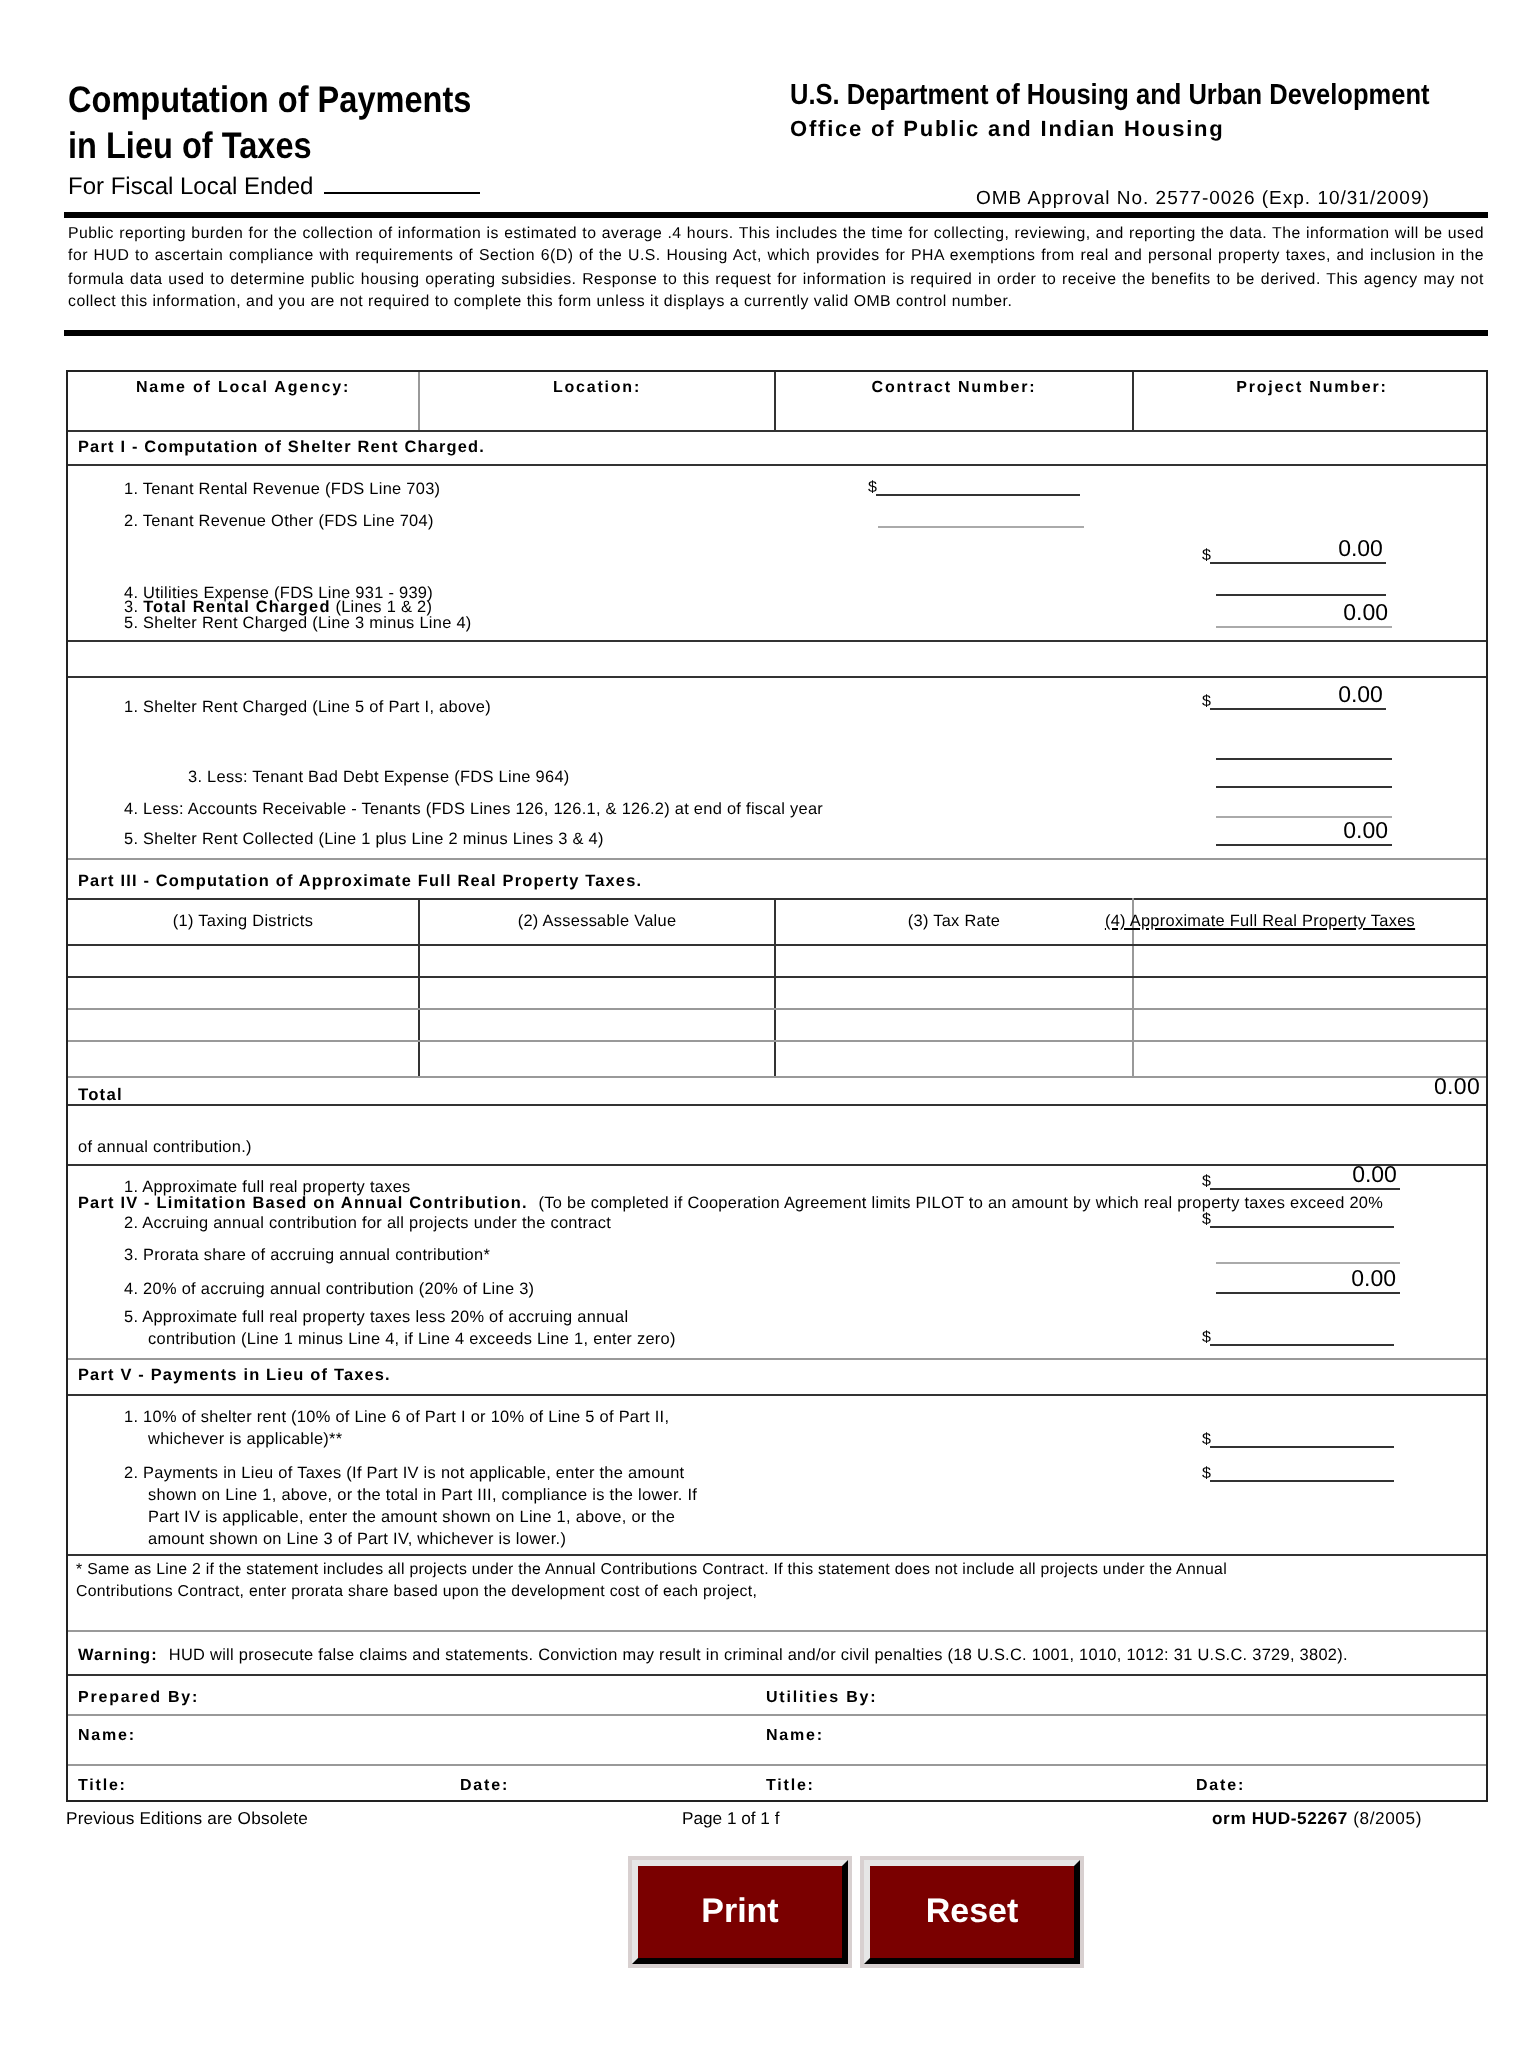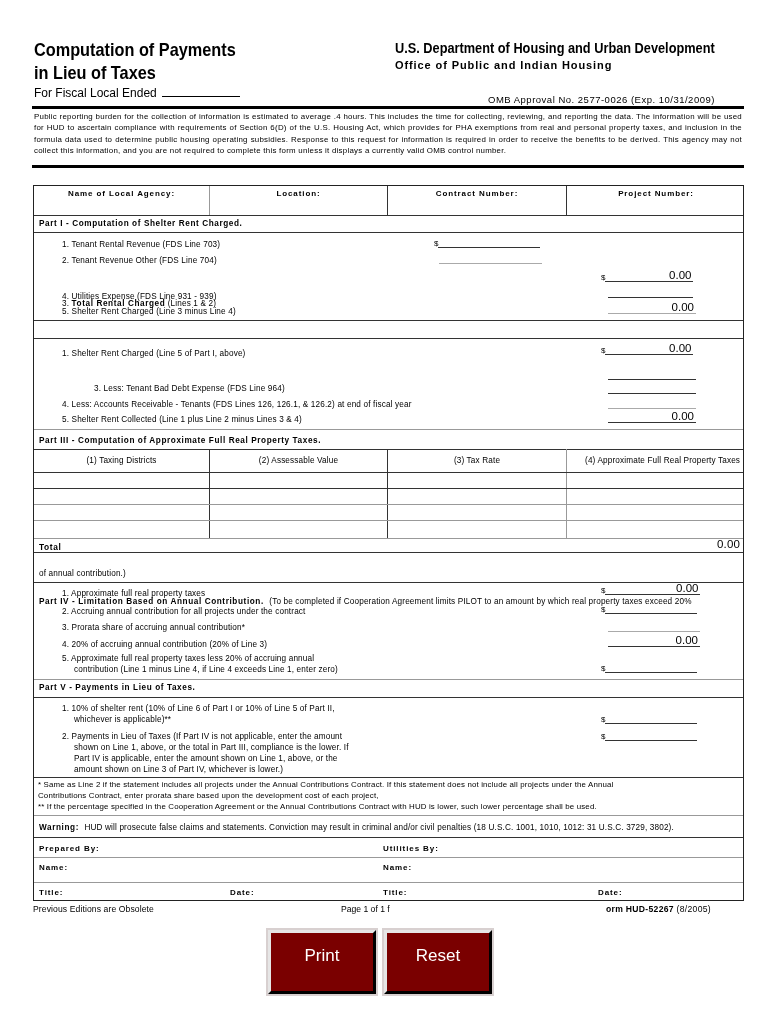--- a/index.html
+++ b/index.html
@@ -25,21 +25,21 @@
 
   .t { position: absolute; font-size: 8.2px; white-space: nowrap; letter-spacing: 0.15px; }
   .b { font-weight: bold; letter-spacing: 0.6px; }
   .hdr { position: absolute; font-size: 8px; font-weight: bold; letter-spacing: 0.9px; white-space: nowrap; }
 
   .money { position: absolute; height: 12px; font-size: 8px; white-space: nowrap; }
   .money .line { display: inline-block; border-bottom: 1px solid #333; height: 10px; vertical-align: bottom; position: relative; }
   .money .line.gray { border-bottom-color: #aaa; }
   .money .val { position: absolute; right: 2px; bottom: 0px; font-size: 11.5px; }
 
-  .btn { position: absolute; top: 930px; width: 108px; height: 64px; background: #7a0000; border: 3px solid #000; border-top-color: #e6e6e6; border-left-color: #e6e6e6; box-shadow: 0 0 0 2px #d8d0d0; color: #ffffff; font-size: 17px; font-weight: normal; text-align: center; line-height: 46px; cursor: pointer; }
+  .btn { position: absolute; top: 930px; width: 108px; height: 52px; background: #7a0000; border: 3px solid #000; border-top-color: #e6e6e6; border-left-color: #e6e6e6; box-shadow: 0 0 0 2px #d8d0d0; color: #ffffff; font-size: 17px; font-weight: bold; text-align: center; line-height: 46px; cursor: pointer; margin-left: 48px; }
 </style>
 </head>
 <body>
 
 <div class="abs title">
   <div>Computation of Payments</div>
   <div>in Lieu of Taxes</div>
 </div>
 <div class="abs fiscal">
   <span>For Fiscal Local Ended</span>
@@ -129,21 +129,21 @@
   <div class="t b" style="left:5px; top:250px;">Part III - Computation of Approximate Full Real Property Taxes.</div>
   <div class="hline" style="top:263px;"></div>
 
   <div class="vline" style="left:175px; top:263px; height:89px;"></div>
   <div class="vline" style="left:353px; top:263px; height:89px;"></div>
   <div class="vline gray" style="left:532px; top:263px; height:89px;"></div>
 
   <div class="t" style="left:0; width:175px; top:270px; text-align:center;">(1) Taxing Districts</div>
   <div class="t" style="left:176px; width:177px; top:270px; text-align:center;">(2) Assessable Value</div>
   <div class="t" style="left:354px; width:178px; top:270px; text-align:center;">(3) Tax Rate</div>
-  <div class="t" style="left:551px; width:178px; top:270px; text-align:left;">(4) Approximate Full Real Property Taxes</div>
+  <div class="t" style="left:507px; width:178px; top:270px; text-align:center;text-decoration:underline;">(4) Approximate Full Real Property Taxes</div>
 
   <div class="hline" style="top:286px;"></div>
   <div class="hline" style="top:302px;"></div>
   <div class="hline gray" style="top:318px;"></div>
   <div class="hline gray" style="top:334px;"></div>
   <div class="hline gray" style="top:352px;"></div>
 
   <div class="t" style="left:1px; top:287px; width:173px; height:14px;"></div>
   <div class="t" style="left:177px; top:287px; width:175px; height:14px;"></div>
   <div class="t" style="left:355px; top:287px; width:176px; height:14px;"></div>
@@ -212,21 +212,20 @@
   <div class="t" style="left:40px; top:557px;">shown on Line 1, above, or the total in Part III, compliance is the lower.  If</div>
   <div class="t" style="left:40px; top:568px;">Part IV is applicable, enter the amount shown on Line 1, above, or the</div>
   <div class="t" style="left:40px; top:579px;">amount shown on Line 3 of Part IV, whichever is lower.)</div>
   <div class="money" style="left:567px; top:545px;">
     <span>$</span><span class="line" style="width:92px;"><span class="val"></span></span>
   </div>
   <div class="hline" style="top:591px;"></div>
 
   <div class="t" style="left:4px; top:594px; font-size:7.9px;">* Same as Line 2 if the statement includes all projects under the Annual Contributions Contract.  If this statement does not include all projects under the Annual</div>
   <div class="t" style="left:4px; top:605px; font-size:7.9px;">Contributions Contract, enter prorata share based upon the development cost of each project,</div>
-  <div class="t" style="left:4px; top:616px; font-size:7.9px;">** If the percentage specified in the Cooperation Agreement or the Annual Contributions Contract with HUD is lower, such lower percentage shall be used.</div>
   <div class="hline gray" style="top:629px;"></div>
 
   <div class="t" style="left:5px; top:637px;">
     <span class="b">Warning:</span>
     <span style="margin-left:3px;">HUD will prosecute false claims and statements.  Conviction may result in criminal and/or civil penalties (18 U.S.C. 1001, 1010, 1012: 31 U.S.C. 3729, 3802).</span>
   </div>
   <div class="hline" style="top:651px;"></div>
 
   <div class="hdr" style="left:5px; top:658px;">Prepared By:</div>
   <div class="hdr" style="left:349px; top:658px;">Utilities By:</div>

